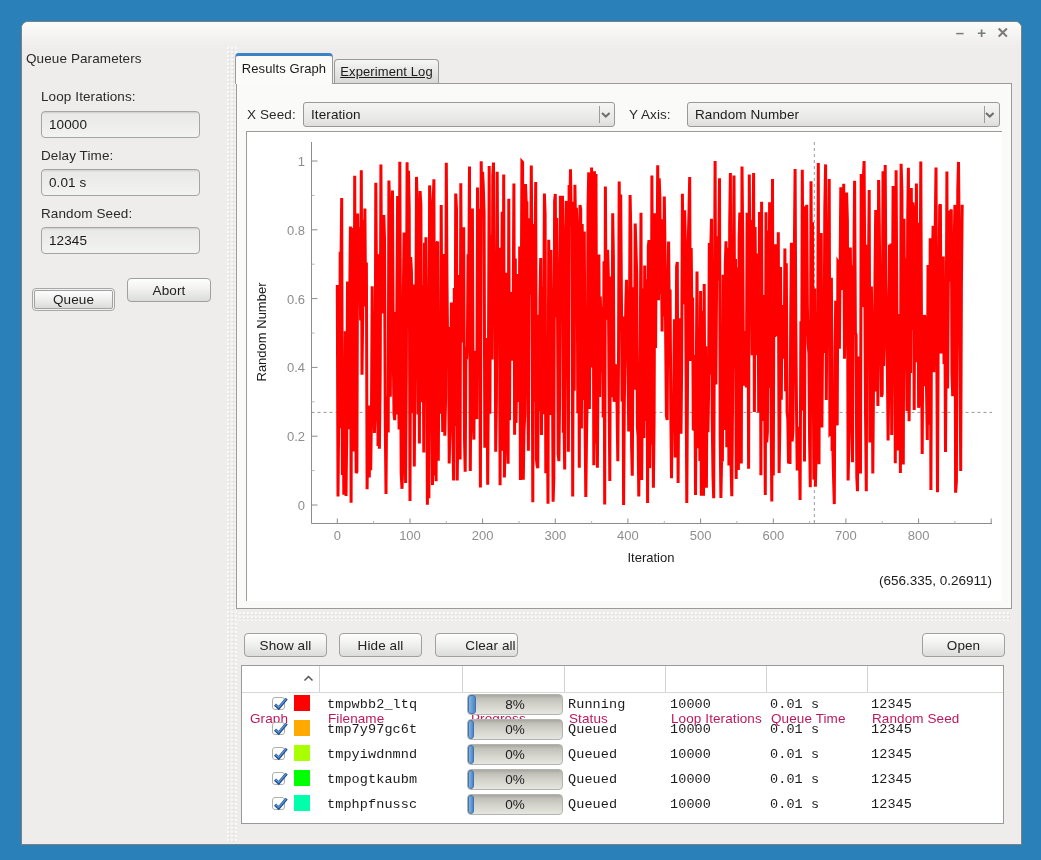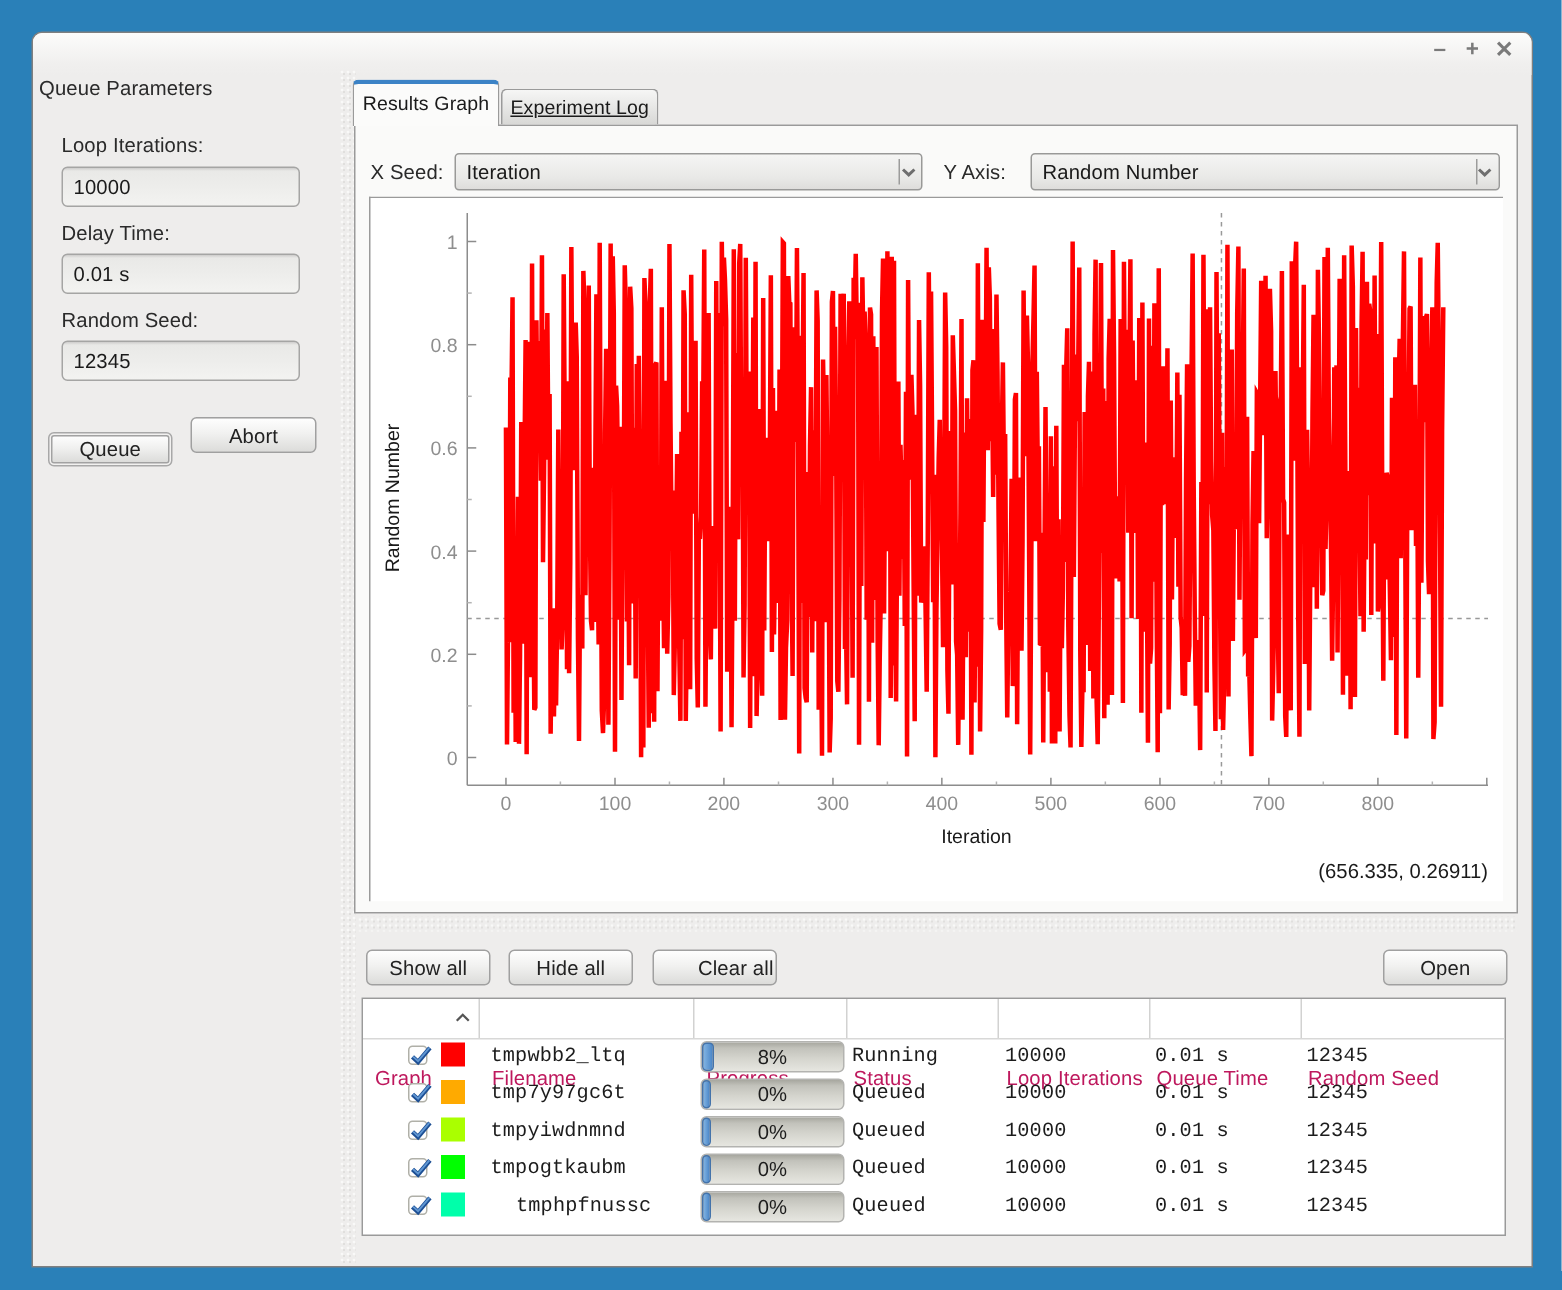--- a/index.html
+++ b/index.html
@@ -276,21 +276,21 @@
 <div class="abs" style="left:528px;">0.01 s</div>
 <div class="abs" style="left:629px;">12345</div>
 </div>
 <div class="cell" style="left:0;top:126px;width:100%;">
 <svg class="cbsvg" style="position:absolute;left:30px;top:4px;" width="17" height="17" viewBox="0 0 17 17">
           <rect x="0.5" y="1.5" width="12" height="12" rx="2.5" fill="#fefefe" stroke="#b0b0a8"></rect>
           <path d="M3 8.6 L6.7 12 L14.6 2.6" fill="none" stroke="#1d4f94" stroke-width="3"></path>
           <path d="M3.4 8.4 L6.7 11.4 L14.2 2.6" fill="none" stroke="#5f96d2" stroke-width="1.3"></path>
         </svg>
 <div class="sw" style="top:3px;background:#00ffaa;"></div>
-<div class="abs" style="left:102px;">tmphpfnussc</div>
+<div class="abs" style="left:85px;">tmphpfnussc</div>
 <div class="prog" style="top:2px;">0%<div class="chunk" style="width:6px;"></div></div>
 <div class="abs" style="left:326px;">Queued</div>
 <div class="abs" style="left:428px;">10000</div>
 <div class="abs" style="left:528px;">0.01 s</div>
 <div class="abs" style="left:629px;">12345</div>
 </div>
   </div>
 </div>
 
 </body></html>

